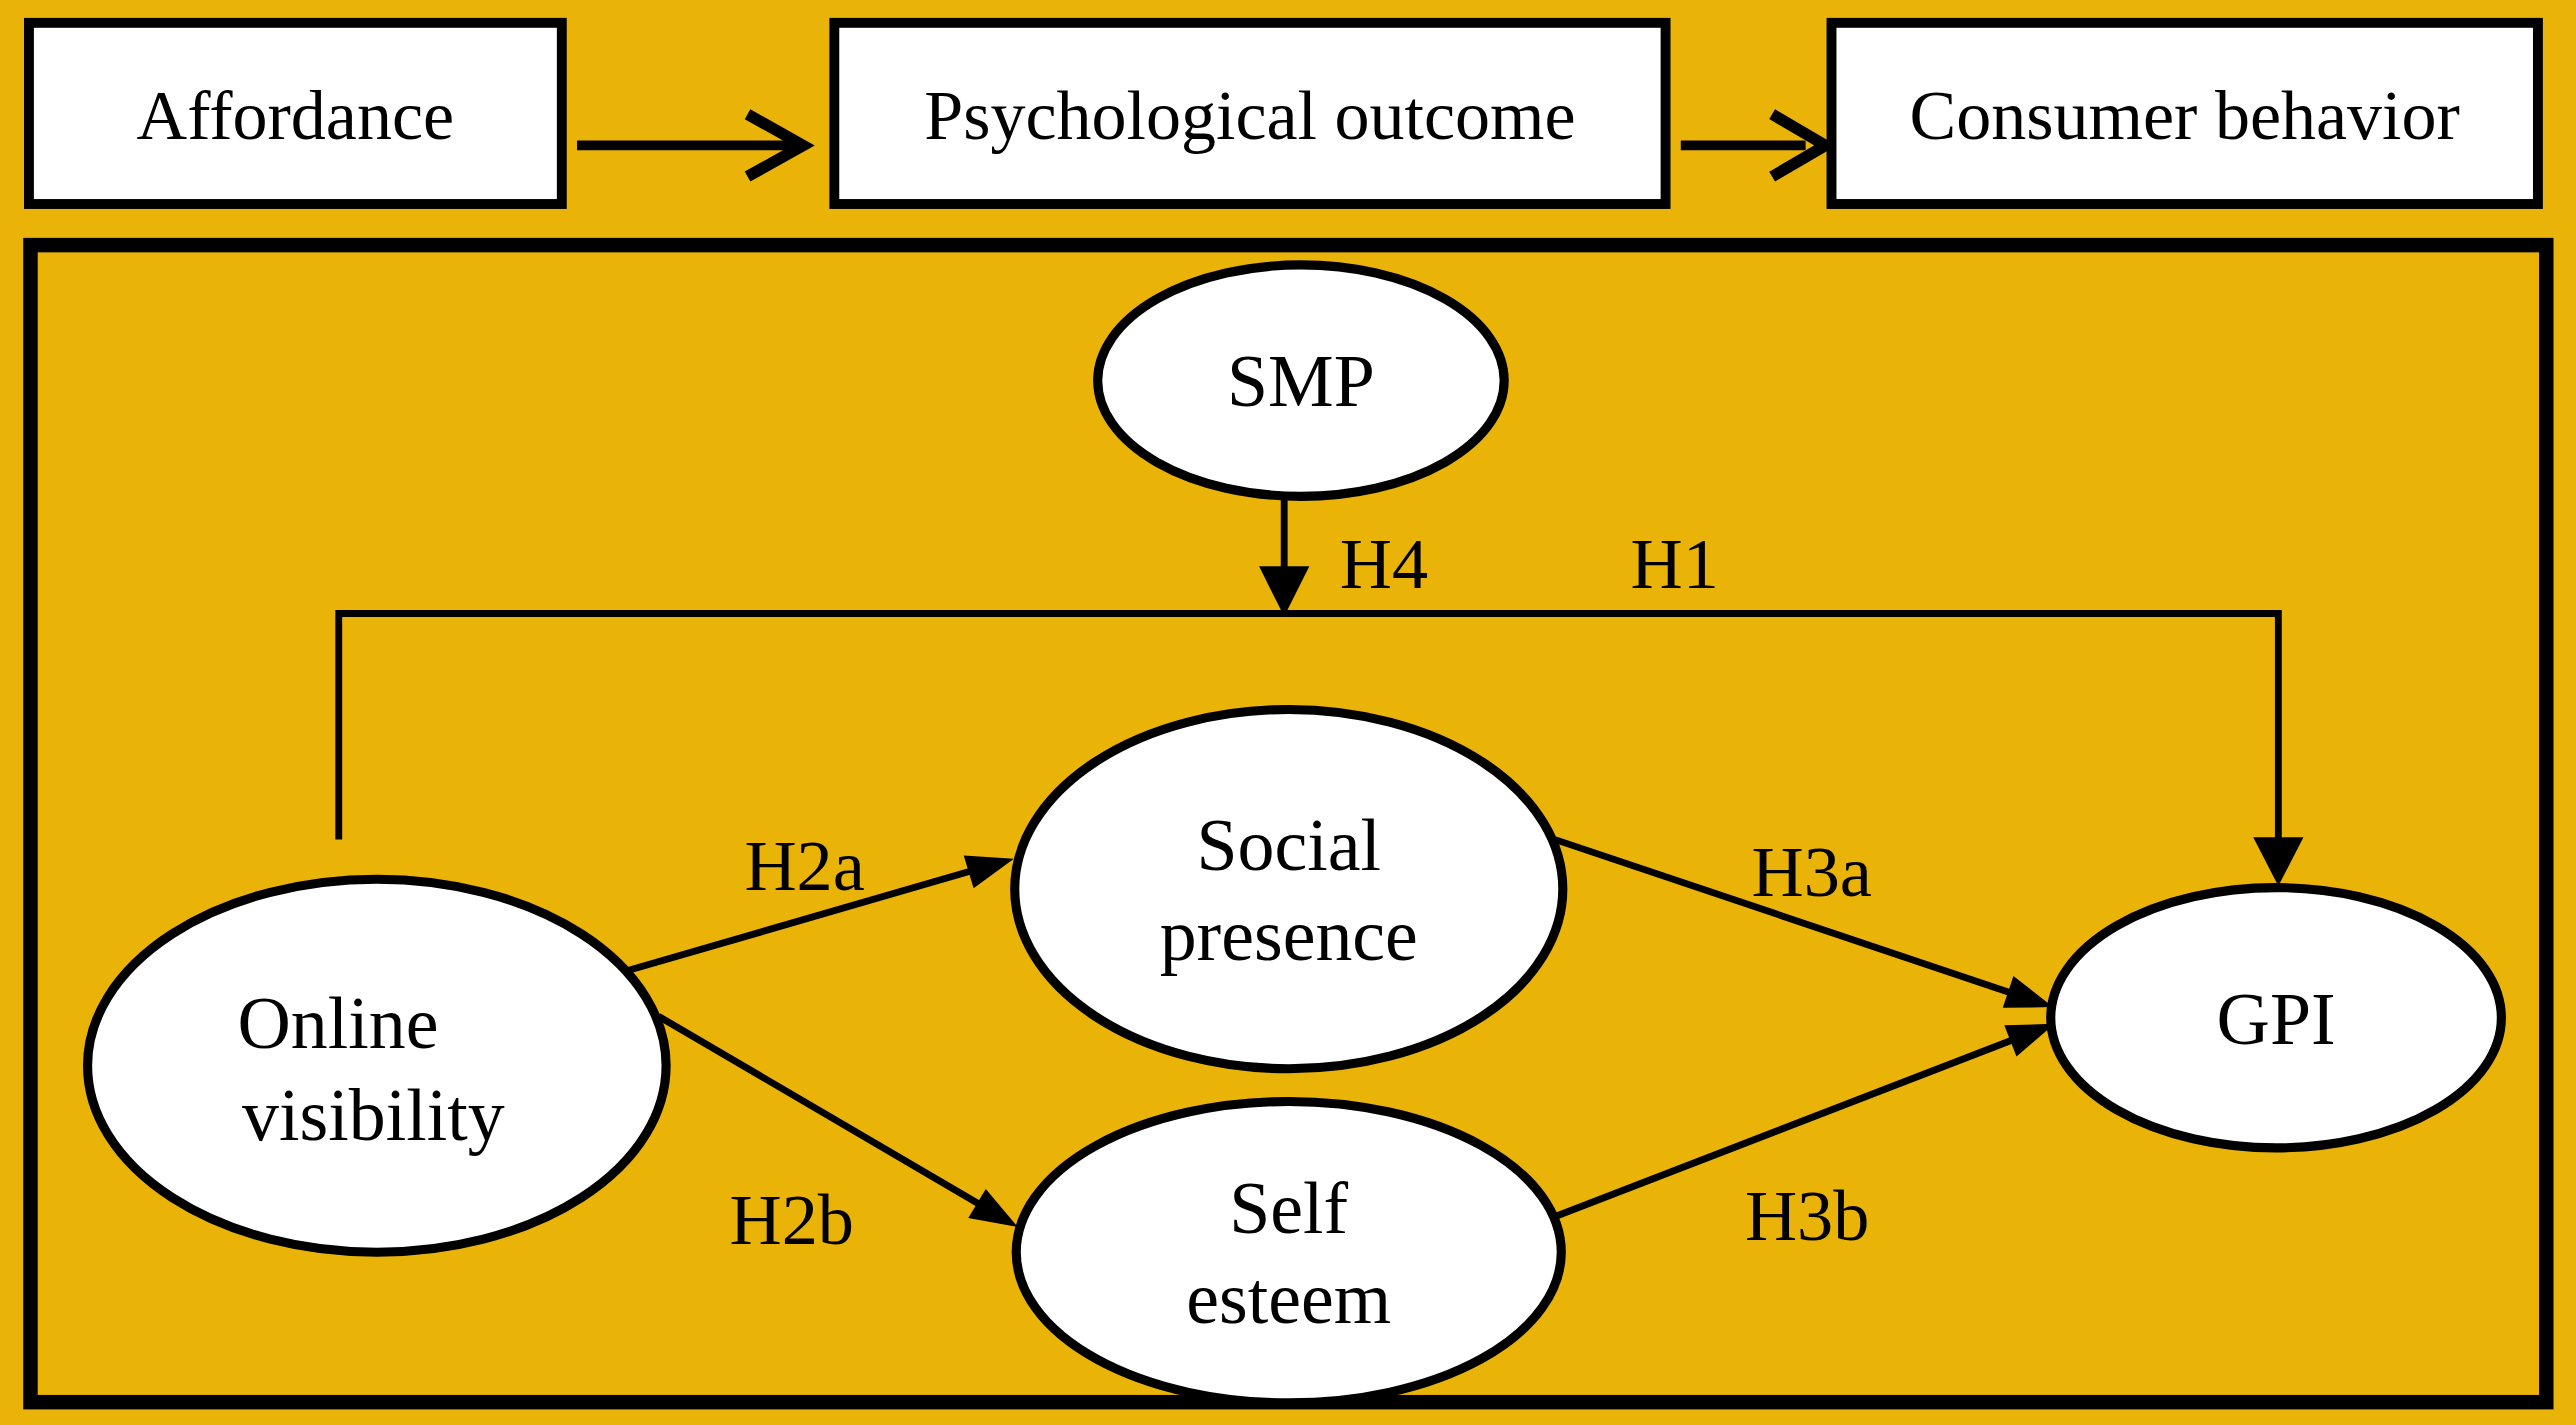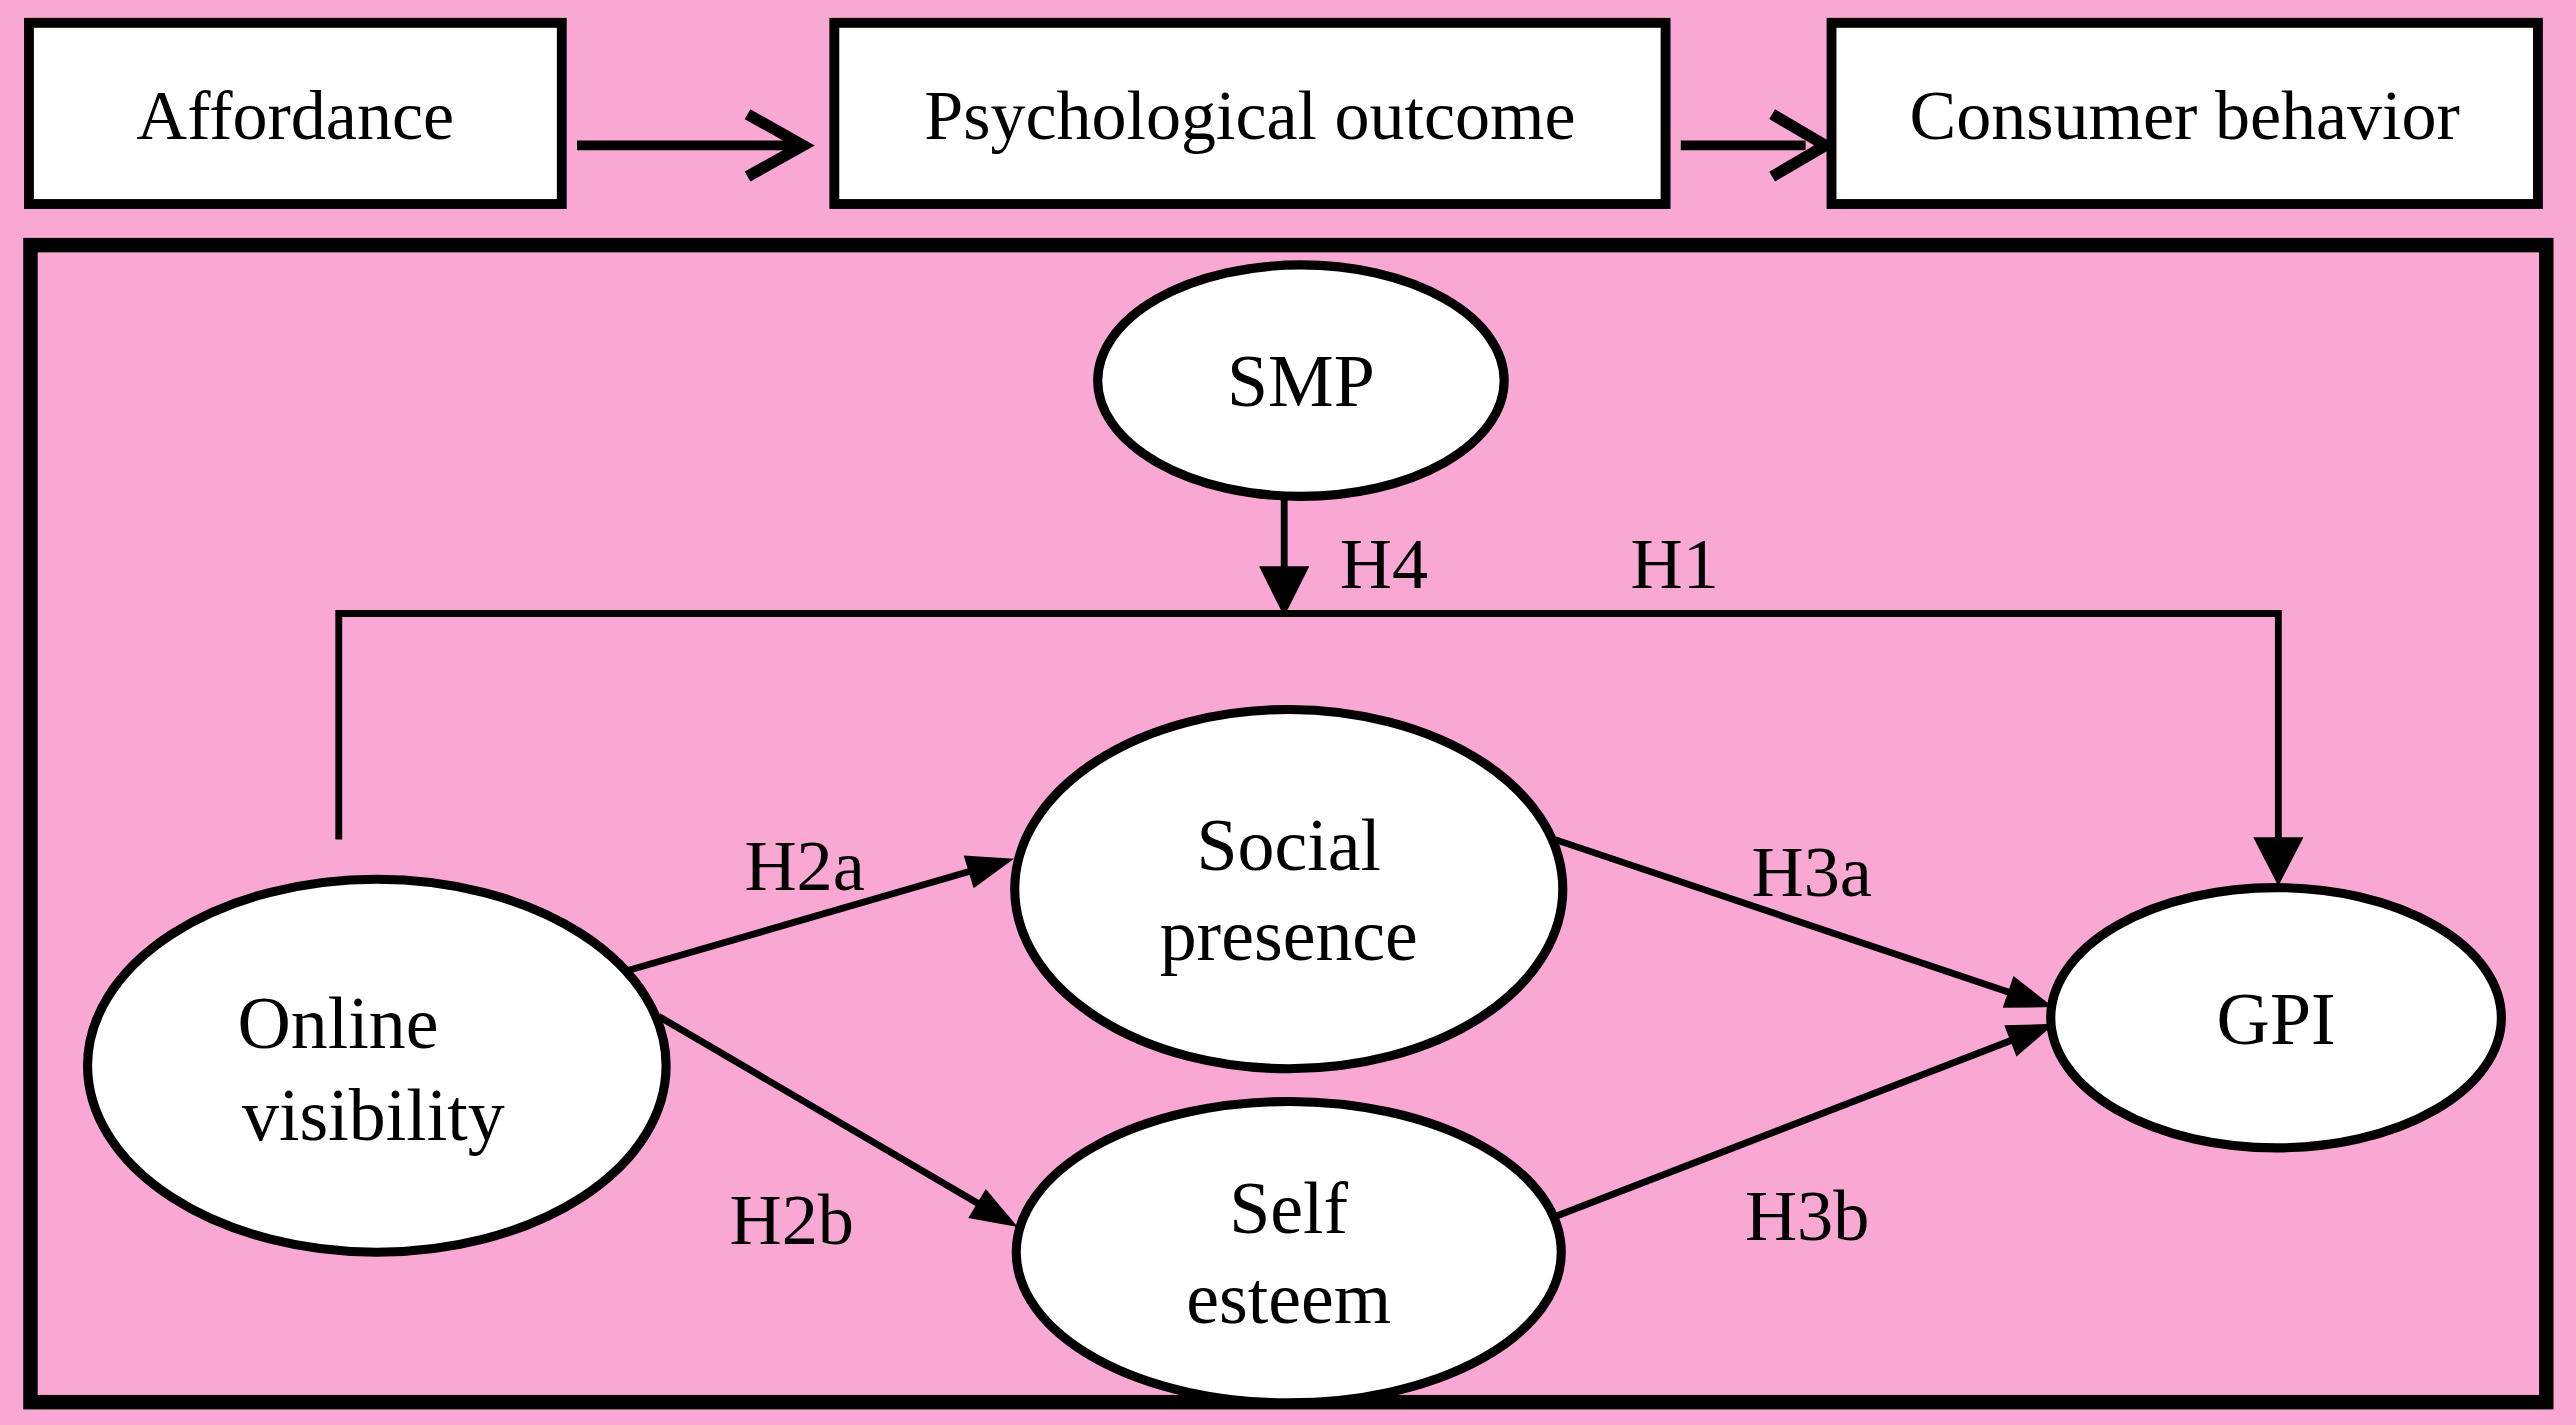--- a/index.html
+++ b/index.html
@@ -8,21 +8,21 @@
     background: #ffffff;
     width: 100%;
     height: 100%;
   }
   .stage {
     width: 100vw;
     height: 100vh;
     display: flex;
     align-items: flex-start;
     justify-content: center;
-    background: #f9a8d4;
+    background: #eab308;
   }
   svg.figure {
     display: block;
     width: 100%;
     height: auto;
     max-height: 100vh;
     font-family: "Liberation Serif", "DejaVu Serif", serif;
   }
   .node-label, .box-label, .hyp-label {
     fill: #000000;

